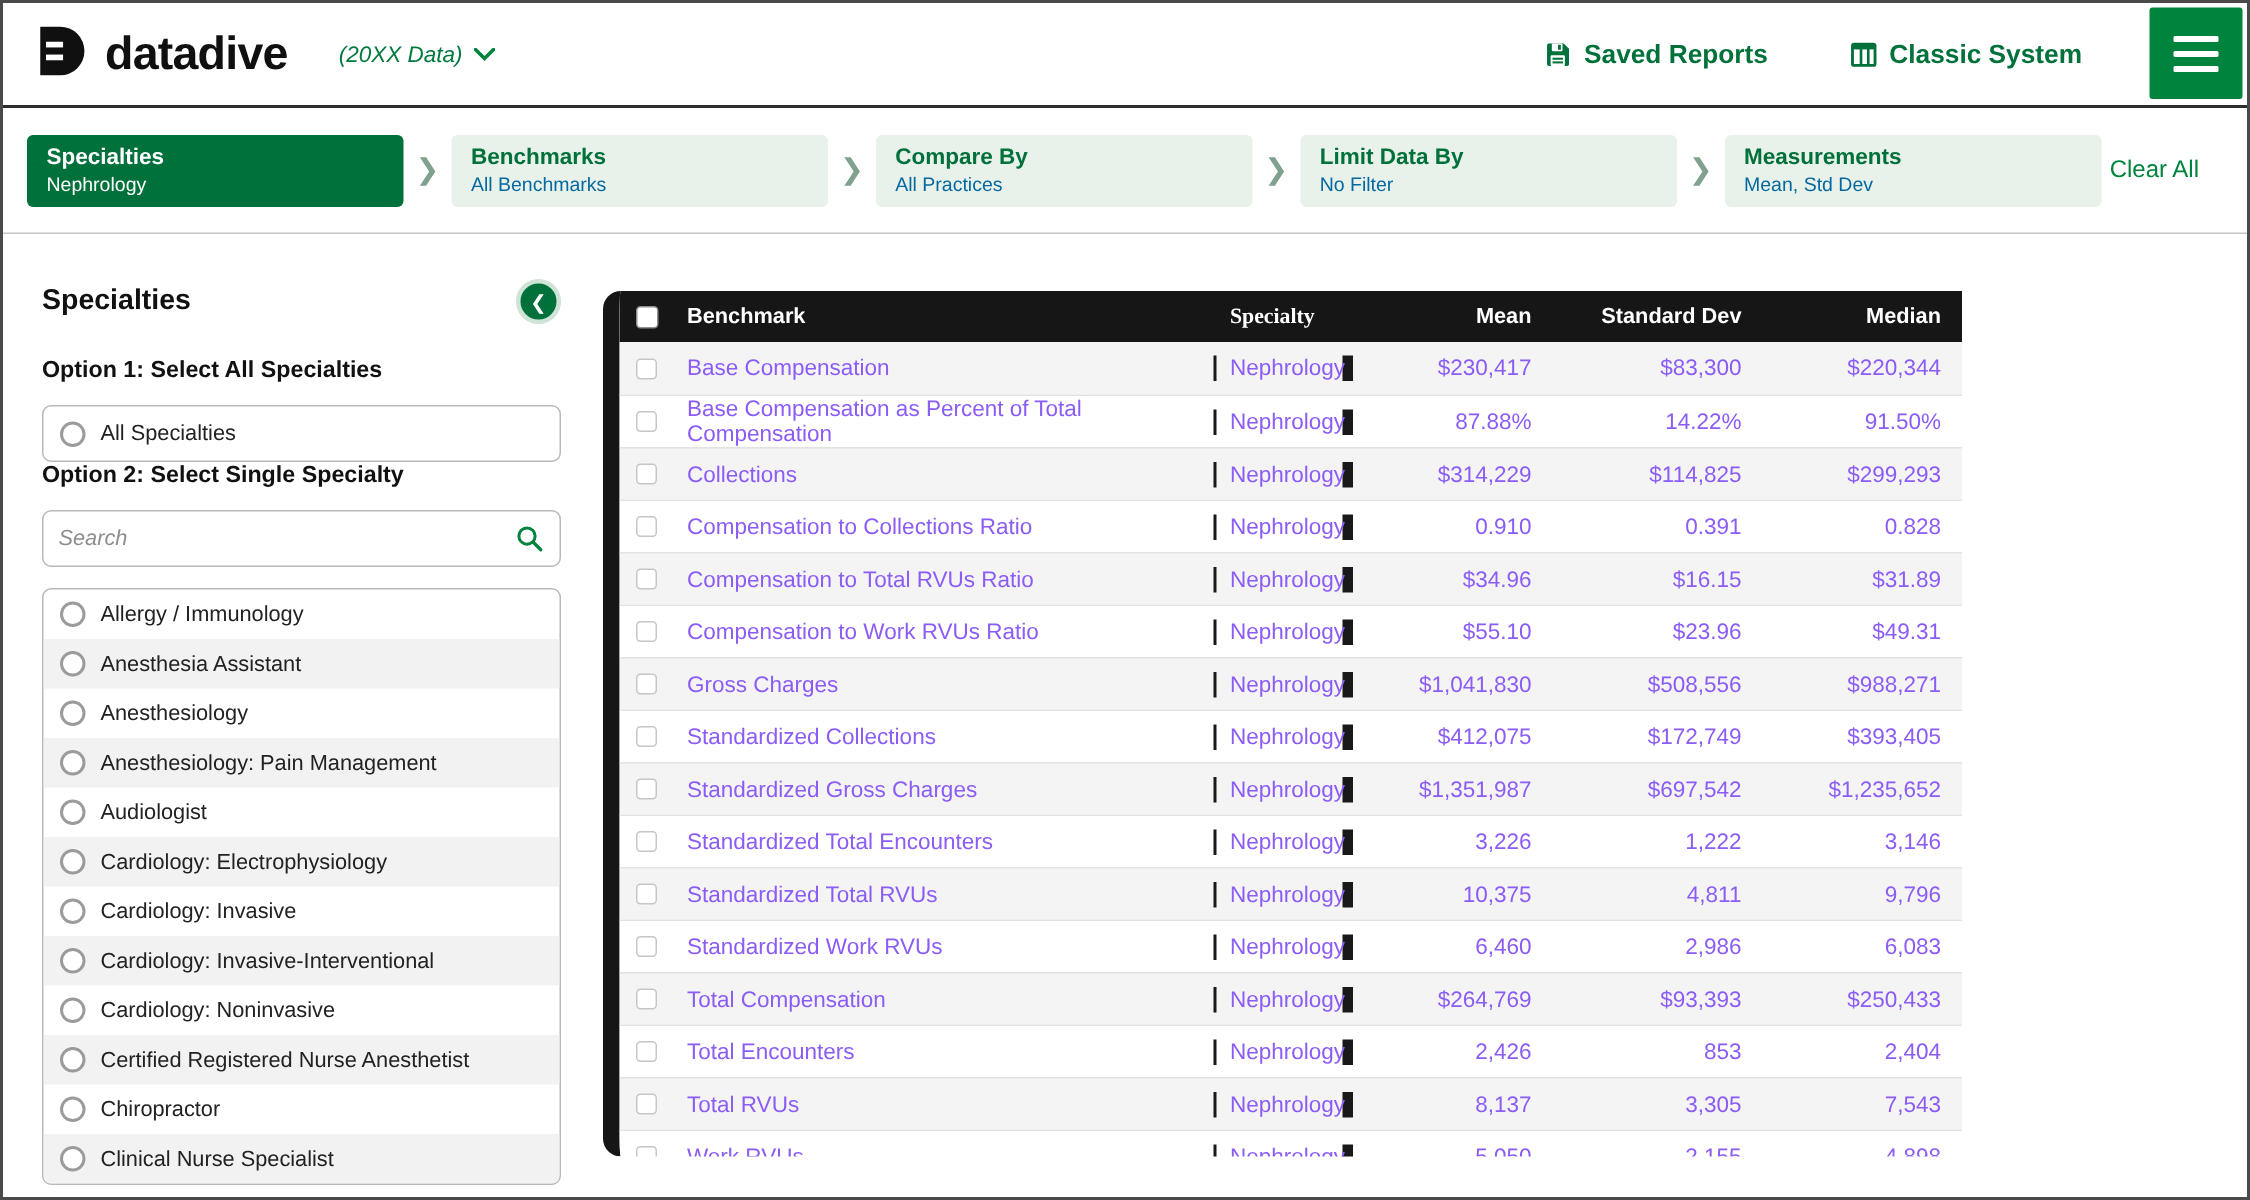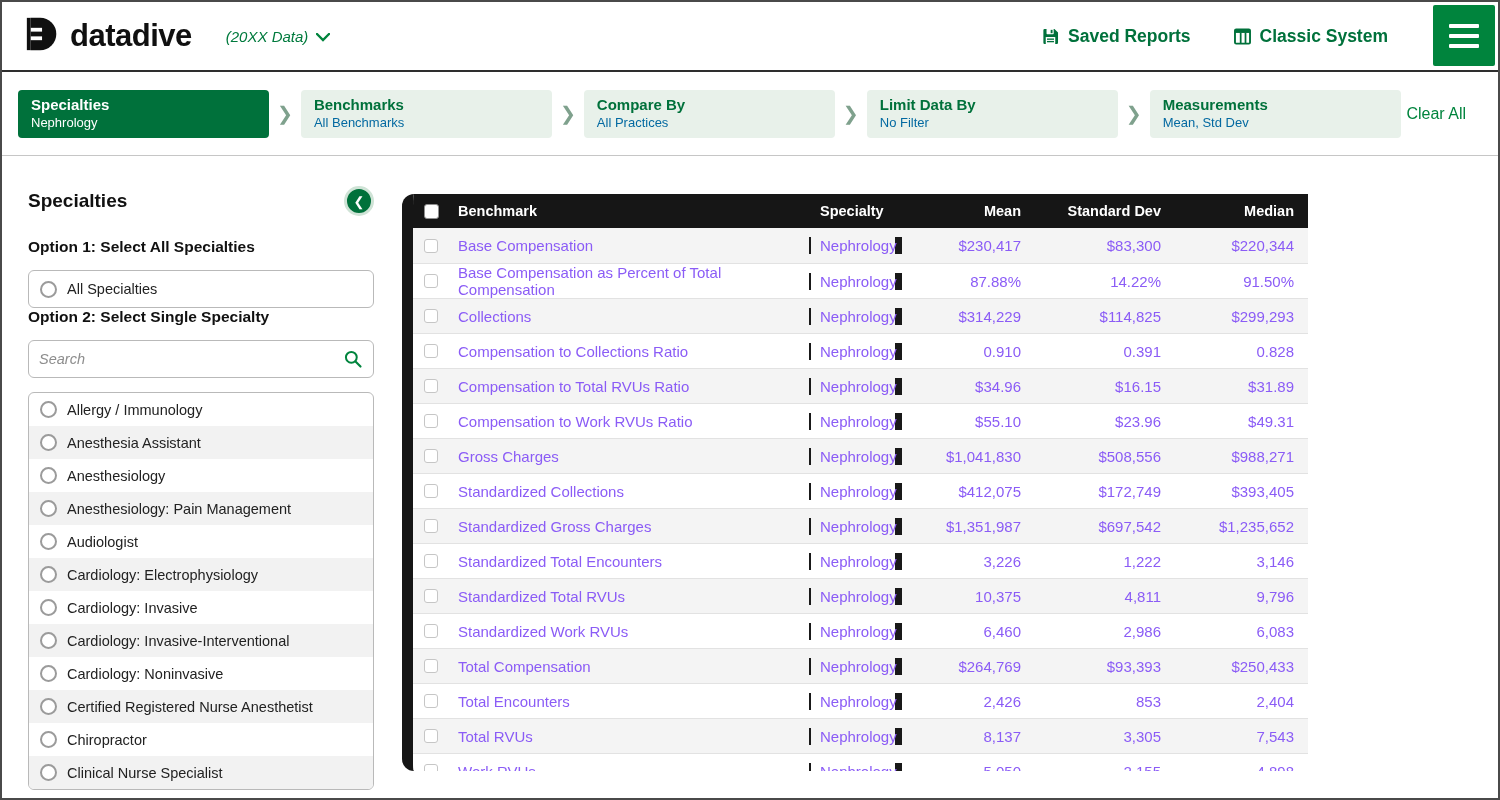--- a/index.html
+++ b/index.html
@@ -14,21 +14,21 @@
   .hdr {
     height:70px; flex:0 0 70px; display:flex; align-items:center;
     border-bottom:2px solid #2e2e2e; padding-left:22px; position:relative; background:#fff;
   }
   .brand { display:flex; align-items:center; gap:8px; }
   .brand-word { font-size:31px; font-weight:700; color:#101010; letter-spacing:-0.5px; }
   .report-title { display:flex; align-items:baseline; gap:8px; margin-left:34px; cursor:pointer; }
   .report-title .main { font-size:23px; font-weight:700; color:#007A3D; }
   .report-title .suffix { font-size:15px; font-style:italic; color:#007A3D; }
   .chev-down { width:14px; height:9px; display:inline-block; }
-  .hdr-right { margin-left:auto; display:flex; align-items:center; gap:42px; padding-right:110px;justify-content:space-between; }
+  .hdr-right { margin-left:auto; display:flex; align-items:center; gap:54px; padding-right:110px;justify-content:space-between; }
   .hdr-link { display:flex; align-items:center; gap:8px; color:#00713B; font-weight:700; font-size:17.5px; cursor:pointer; }
   .menu-btn {
     position:absolute; right:3px; top:3px; width:62px; height:61px; background:#00843D;
     border:none; border-radius:2px; display:flex; flex-direction:column; justify-content:center;
     align-items:center; gap:6px; cursor:pointer;
   }
   .menu-btn span { display:block; width:30px; height:4px; background:#fff; border-radius:1px; }
 
   
   .steps {
@@ -84,21 +84,21 @@
   .trow  { display:flex; height:35px; align-items:center; font-size:15px; color:#8b5cf6; background:#fff; }
   .tbody .trow:nth-child(odd) { background:#f4f4f4; }
   .tbody .trow + .trow { border-top:1px solid #e2e2e2; }
   .cell { display:flex; align-items:center; }
   .c-check  { width:36px;  justify-content:center; }
   .c-bench  { width:360px; padding-left:9px; }
   .c-spec   { width:93px;  padding-left:9px; border-left:2px solid #191919; border-right:7px solid #191919; }
   .c-mean   { width:133px; justify-content:flex-end; padding-right:14px; }
   .c-std    { width:140px; justify-content:flex-end; padding-right:14px; }
   .c-median { width:133px; justify-content:flex-end; padding-right:14px; }
-  .thead .c-spec { border-color:#161616; }
+  .thead .c-spec { border-color:#161616;font-family:Liberation Serif, serif; }
   .checkbox { width:14px; height:14px; border:1.5px solid #c6c6c6; border-radius:3px; background:#fff; cursor:pointer; }
   .thead .checkbox { width:15px; height:15px; border-color:#8f8f8f; }
 
   .mag-icon svg, .save-icon svg, .grid-icon svg { display:block; }
 </style>
 </head>
 <body>
 
 <div class="page">
 

